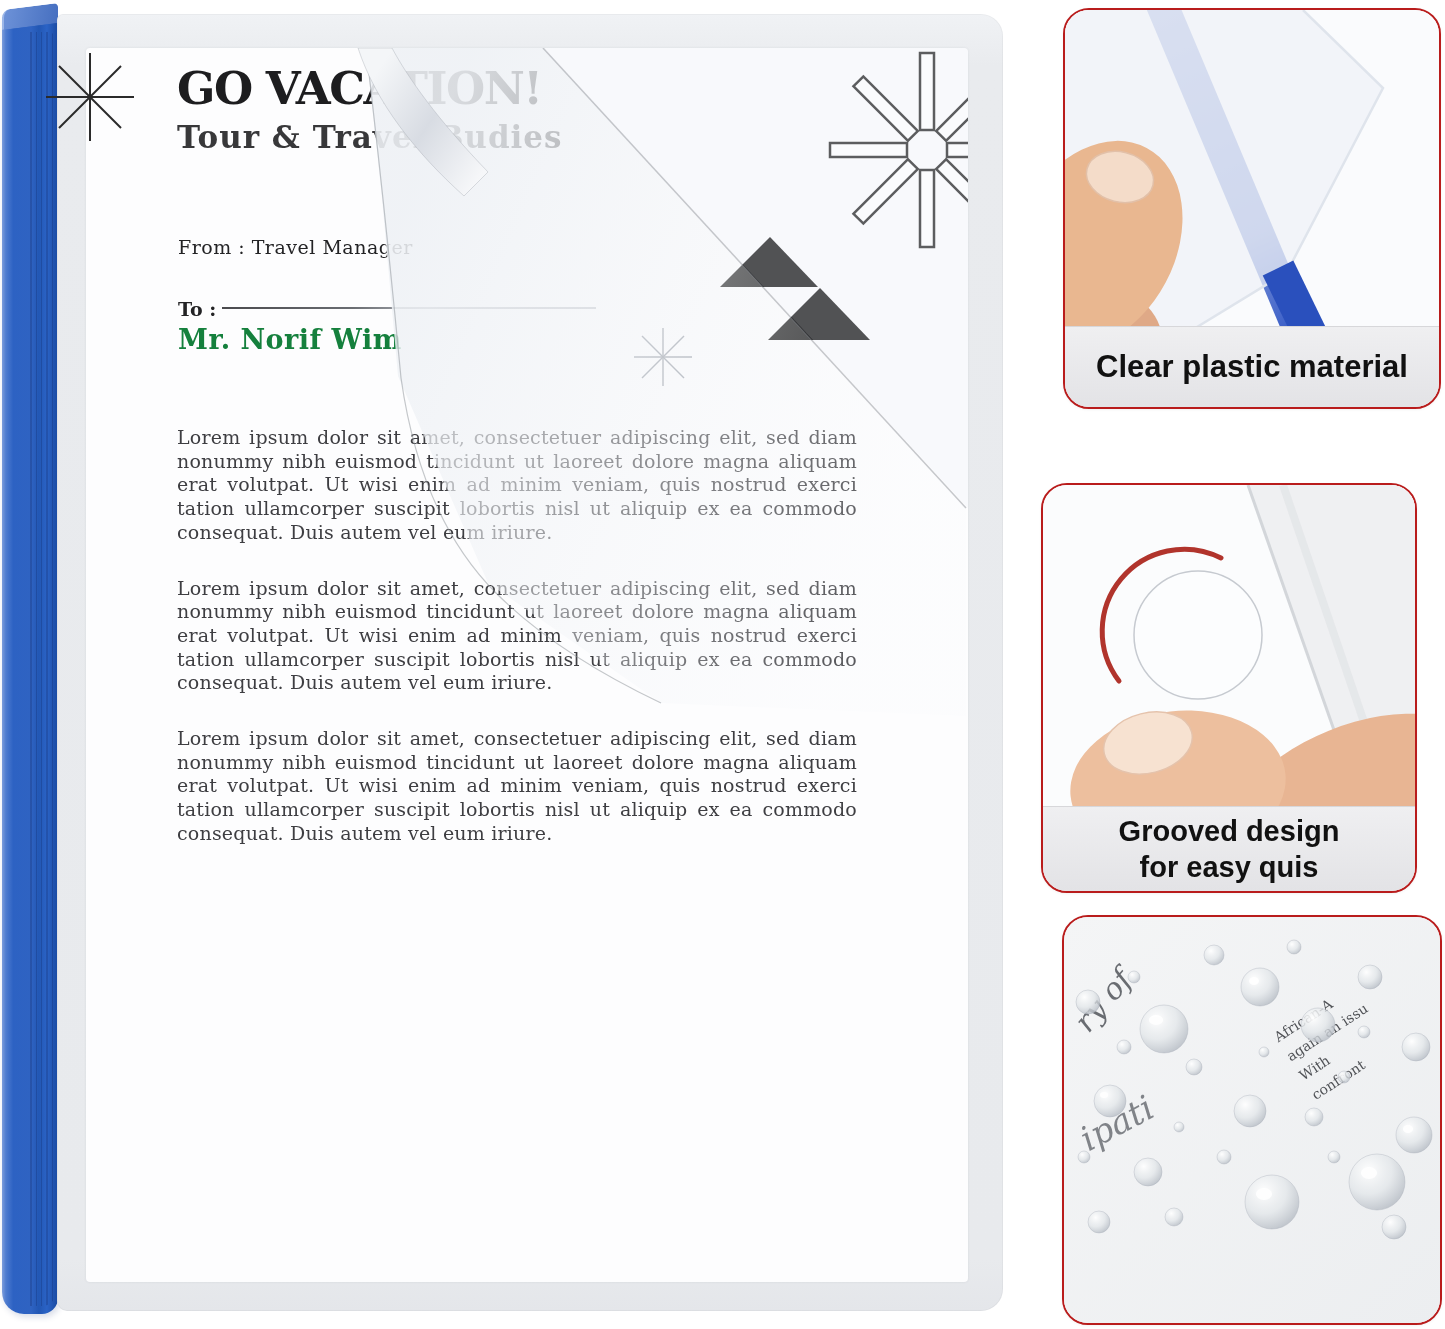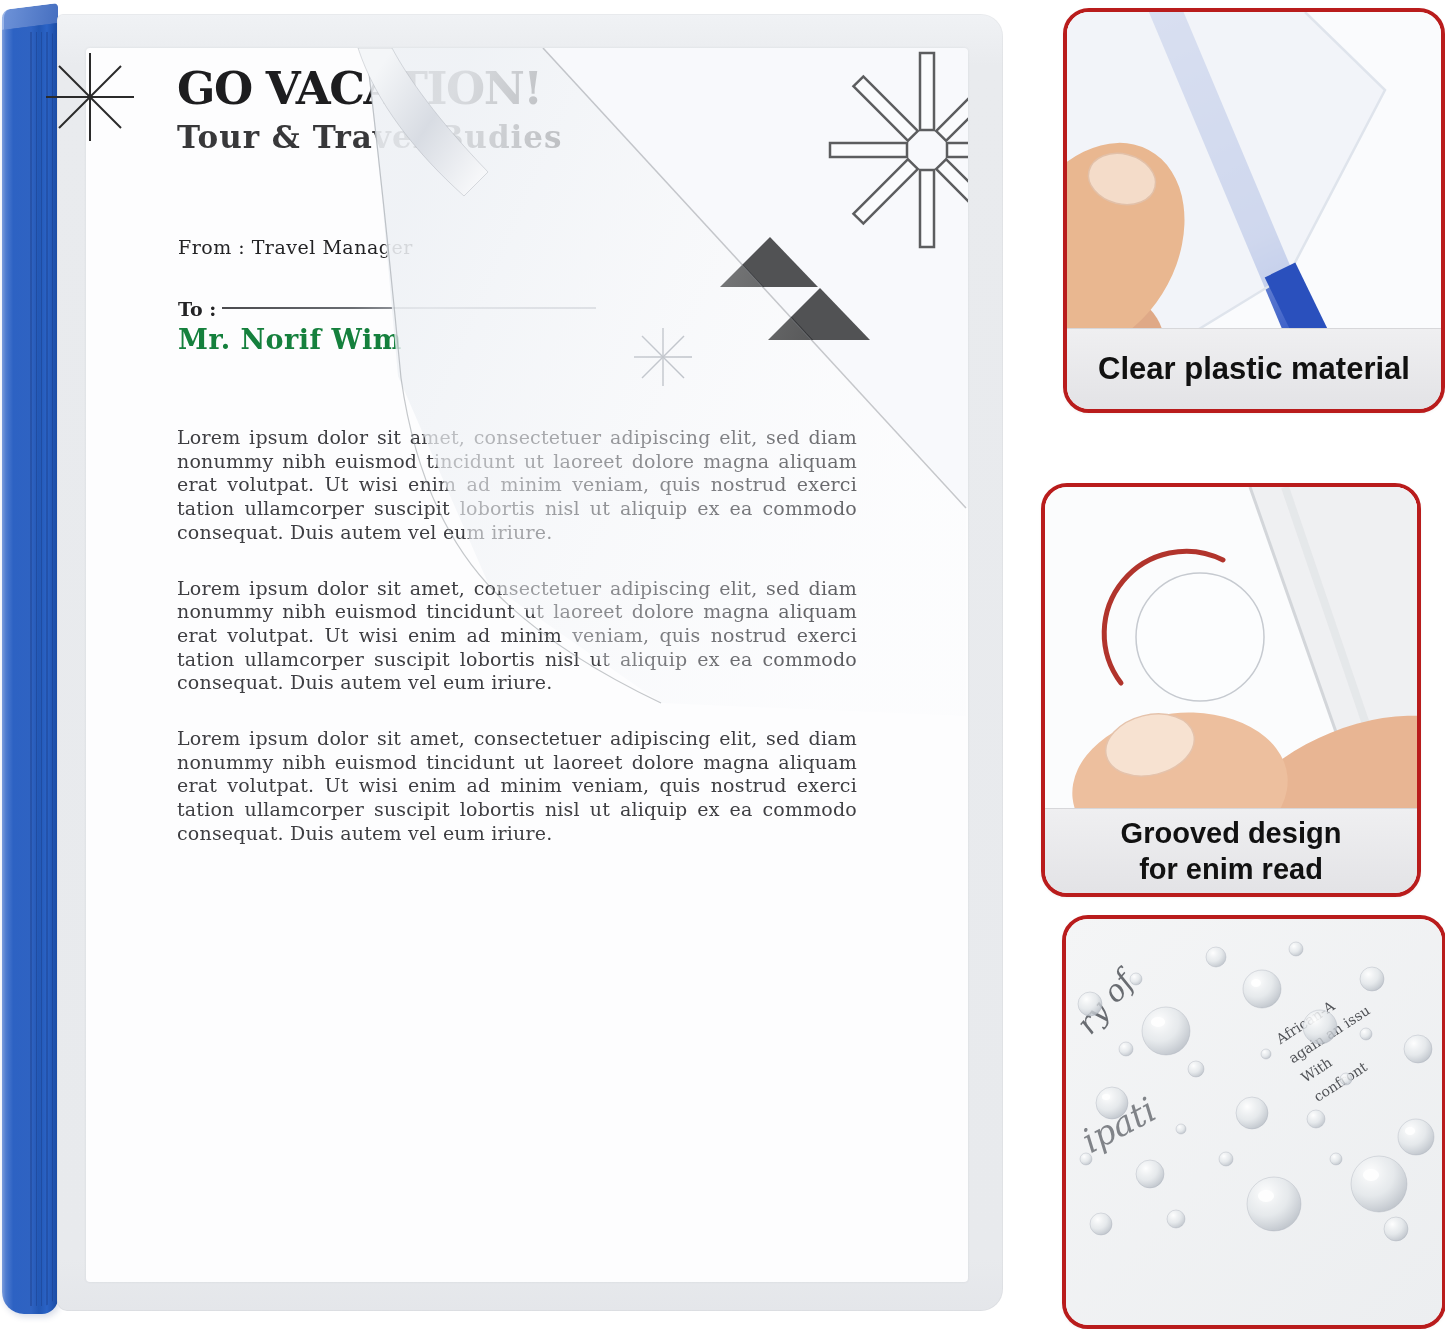--- a/index.html
+++ b/index.html
@@ -57,21 +57,21 @@
   .paras{position:absolute;left:91px;top:378px;width:680px;}
   .paras p{
     margin:0 0 32px 0;font-size:19px;line-height:23.7px;color:#3e3e42;
     text-align:justify;letter-spacing:.2px;
   }
   .decor-svg{position:absolute;left:0;top:0;}
   .star-small{position:absolute;left:46px;top:53px;}
   .star-thin{position:absolute;left:548px;top:280px;}
   
   .card{
-    position:absolute;background:#ffffff;border:4px solid #b91c1c;border-radius:26px;
+    position:absolute;background:#ffffff;border:2px solid #b91c1c;border-radius:26px;
     overflow:hidden;display:flex;flex-direction:column;box-shadow:0 1px 3px rgba(0,0,0,.05);
   }
   .card .photo{position:relative;flex:1;overflow:hidden;}
   .card .strip{
     background:linear-gradient(180deg,#efeff1,#e3e3e6);
     border-top:1px solid rgba(0,0,0,.05);
     display:flex;flex-direction:column;align-items:center;justify-content:center;
     color:#111;font-weight:bold;text-align:center;
   }
   #card1{left:1063px;top:8px;width:374px;height:397px;}
@@ -212,21 +212,21 @@
         <path d="M 178,73 A 82 82 0 0 0 76,196" fill="none" stroke="#a81e15" stroke-width="5" stroke-linecap="round" opacity="0.9"></path>
         <g>
           <ellipse cx="315" cy="318" rx="140" ry="78" fill="#e8b593" transform="rotate(-22,315,318)"></ellipse>
           <ellipse cx="135" cy="300" rx="108" ry="74" fill="#edbf9e" transform="rotate(-6,135,300)"></ellipse>
           <ellipse cx="105" cy="258" rx="45" ry="30" fill="#f7e2d1" stroke="#e5c3ac" stroke-width="1.5" transform="rotate(-14,105,258)"></ellipse>
         </g>
       </svg>
     </div>
     <div class="strip">
       <span>Grooved design</span>
-      <span>for enim read</span>
+      <span>for easy quis</span>
     </div>
   </div>
 
   <div class="card" id="card3">
     <div class="photo">
       <div class="wm wm-big1">ry of</div>
       <div class="wm wm-big2">ipati</div>
       <div class="wm-block">
         <div>African-A</div>
         <div>again an issu</div>

